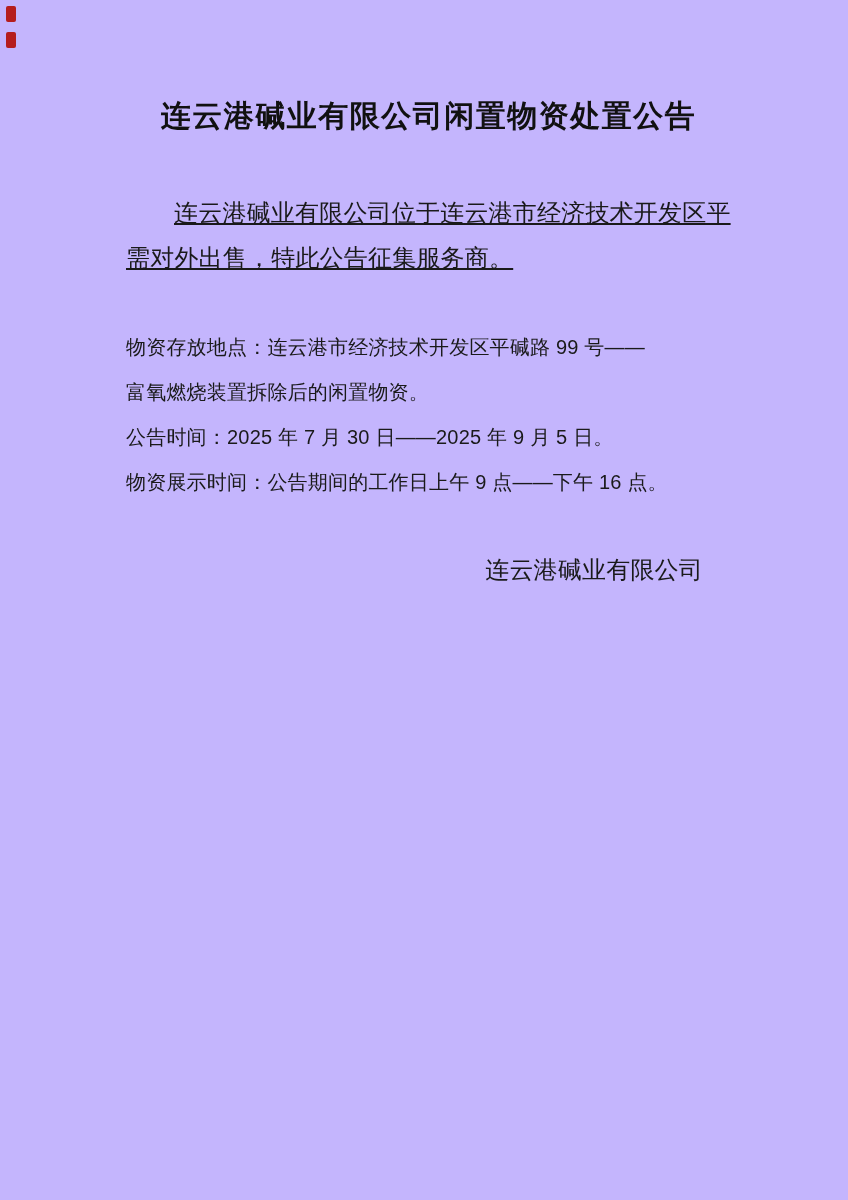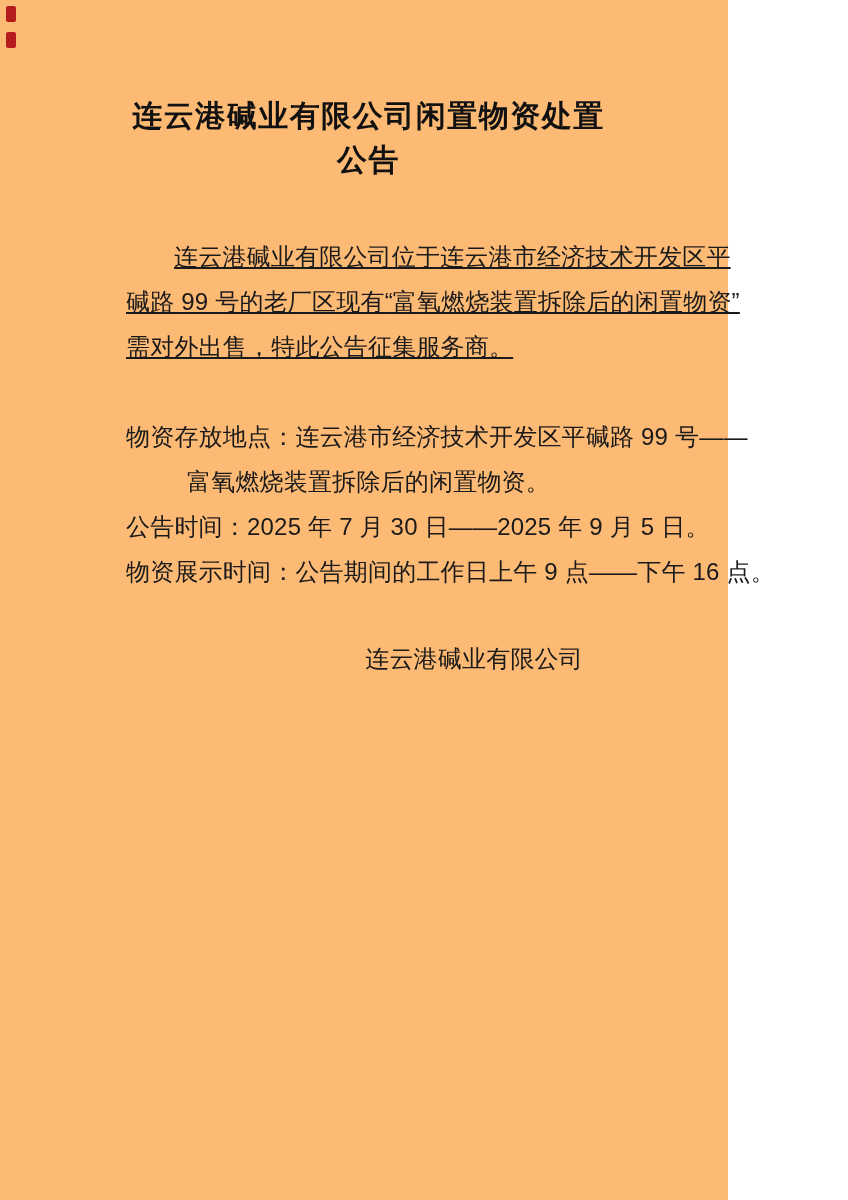--- a/index.html
+++ b/index.html
@@ -9,25 +9,25 @@
   }
   body {
     width: 848px;
     height: 1200px;
     font-family: "Liberation Sans", "DejaVu Sans", sans-serif;
     color: #1a1a1a;
     overflow: hidden;
   }
   .page {
     position: relative;
-    width: 728px;
+    width: 848px;
     height: 1200px;
     box-sizing: border-box;
     padding: 0 117px 0 126px;
-    background: #fdba74;
+    background: #c4b5fd;
   }
   .corner-mark {
     position: absolute;
     left: 6px;
     width: 10px;
     height: 16px;
     background: #b51d1d;
     border-radius: 2px;
   }
   .corner-mark.top { top: 6px; }
@@ -51,23 +51,22 @@
   .intro .line,
   .details .line {
     white-space: nowrap;
     letter-spacing: 0.2px;
   }
   .indent {
     text-indent: 48px;
   }
   .details {
     margin-top: 45px;
-    font-size: 24px;
+    font-size: 20px;
     line-height: 45px;
-    text-align: center;
   }
   .signature {
     margin: 42px 28px 0 auto;
     width: max-content;
     text-align: right;
     font-size: 24px;
     line-height: 45px;
   }
   .signature .line {
     white-space: nowrap;
@@ -79,21 +78,20 @@
 
 <div class="page">
 
   <span class="corner-mark top"></span>
   <span class="corner-mark bottom"></span>
 
   <h1 class="doc-title">连云港碱业有限公司闲置物资处置公告</h1>
 
   <div class="intro">
     <div class="line indent">连云港碱业有限公司位于连云港市经济技术开发区平</div>
-    <div class="line">碱路 99 号的老厂区现有“富氧燃烧装置拆除后的闲置物资”</div>
     <div class="line">需对外出售，特此公告征集服务商。</div>
   </div>
 
   <div class="details">
     <div class="line">物资存放地点：连云港市经济技术开发区平碱路 99 号——</div>
     <div class="line">富氧燃烧装置拆除后的闲置物资。</div>
     <div class="line">公告时间：2025 年 7 月 30 日——2025 年 9 月 5 日。</div>
     <div class="line">物资展示时间：公告期间的工作日上午 9 点——下午 16 点。</div>
   </div>
 

